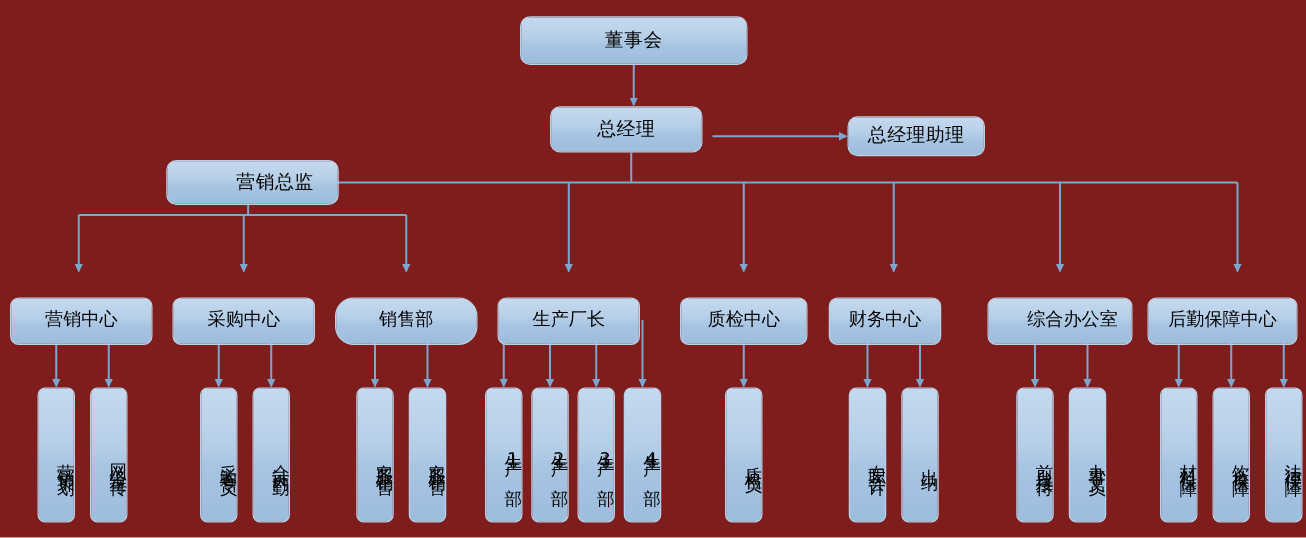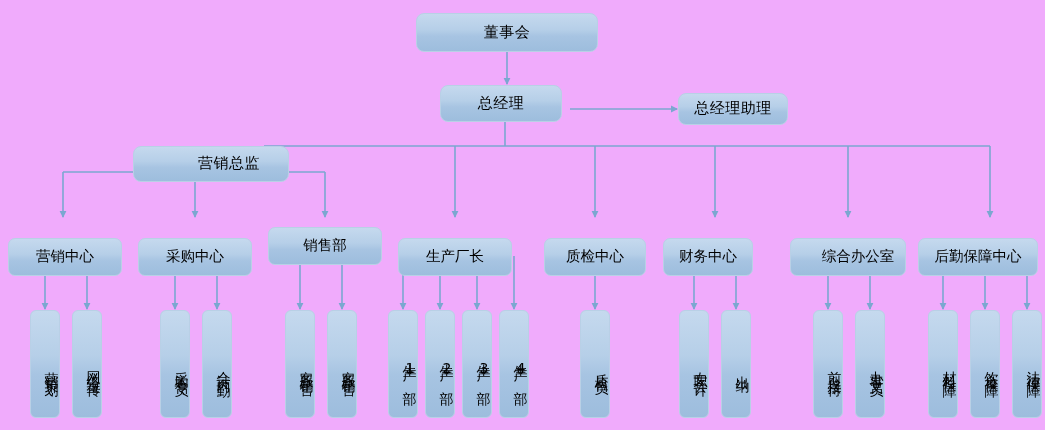--- a/index.html
+++ b/index.html
@@ -5,21 +5,21 @@
 <style>
   html, body {
     margin: 0;
     padding: 0;
     background: #ffffff;
   }
   #chart-root {
     position: relative;
     width: 1045px;
     height: 430px;
-    background: #f0abfc;
+    background: #7f1d1d;
     font-family: "DejaVu Sans", "Liberation Sans", sans-serif;
     overflow: hidden;
   }
   #connector-layer {
     position: absolute;
     left: 0;
     top: 0;
     width: 1045px;
     height: 430px;
     pointer-events: none;
@@ -111,30 +111,30 @@
   <div id="node-layer">
       <div class="node horiz" style="left: 416px; top: 13px; width: 182px; height: 39px;">
         <span class="label">董事会</span>
       </div>
       <div class="node horiz" style="left: 440px; top: 85px; width: 122px; height: 37px;">
         <span class="label">总经理</span>
       </div>
       <div class="node horiz" style="left: 678px; top: 93px; width: 110px; height: 32px;">
         <span class="label">总经理助理</span>
       </div>
-      <div class="node horiz" style="left: 133px; top: 146px; width: 156px; height: 36px; padding-left: 36px;">
+      <div class="node horiz" style="left: 133px; top: 128px; width: 138px; height: 36px; padding-left: 36px;">
         <span class="label">营销总监</span>
       </div>
       <div class="node dept" style="left: 8px; top: 218px; width: 114px; height: 38px;">
         <span class="label">营销中心</span>
       </div>
       <div class="node dept" style="left: 138px; top: 218px; width: 114px; height: 38px;">
         <span class="label">采购中心</span>
       </div>
-      <div class="node dept" style="left: 268px; top: 207px; width: 114px; height: 38px;">
+      <div class="node dept" style="left: 268px; top: 218px; width: 114px; height: 38px; border-radius: 15px;">
         <span class="label">销售部</span>
       </div>
       <div class="node dept" style="left: 398px; top: 218px; width: 114px; height: 38px;">
         <span class="label">生产厂长</span>
       </div>
       <div class="node dept" style="left: 544px; top: 218px; width: 102px; height: 38px;">
         <span class="label">质检中心</span>
       </div>
       <div class="node dept" style="left: 663px; top: 218px; width: 90px; height: 38px;">
         <span class="label">财务中心</span>

